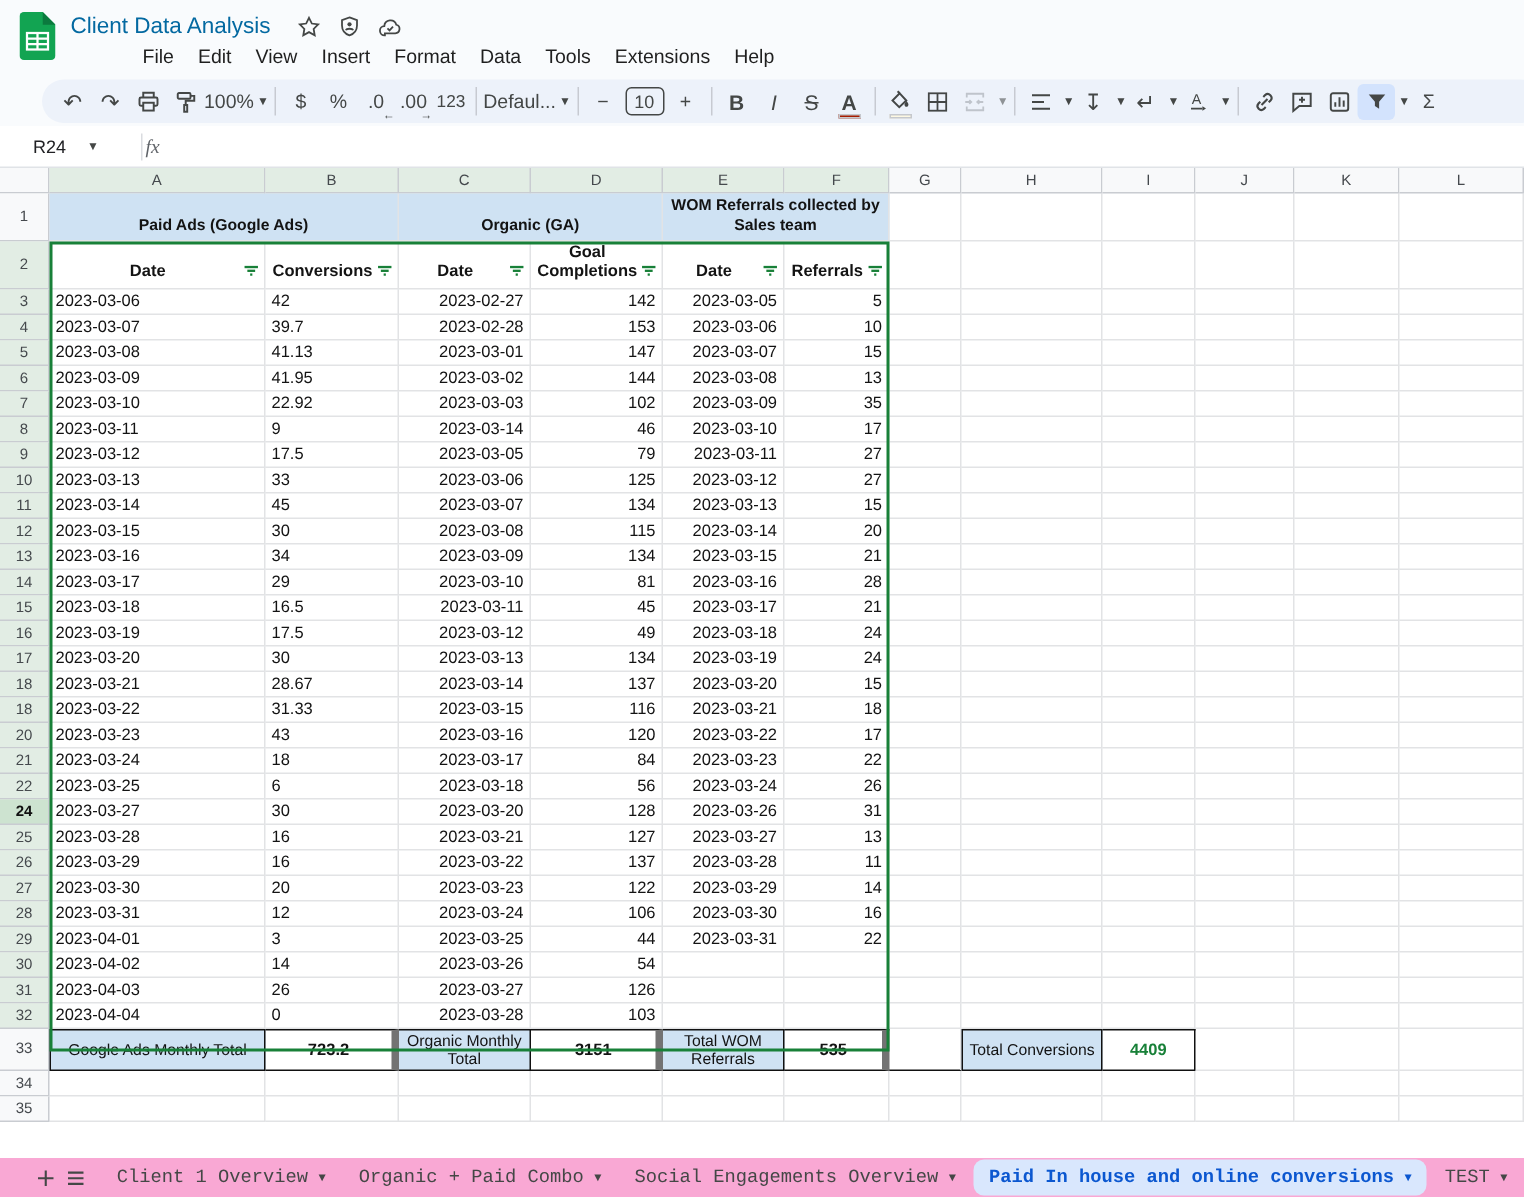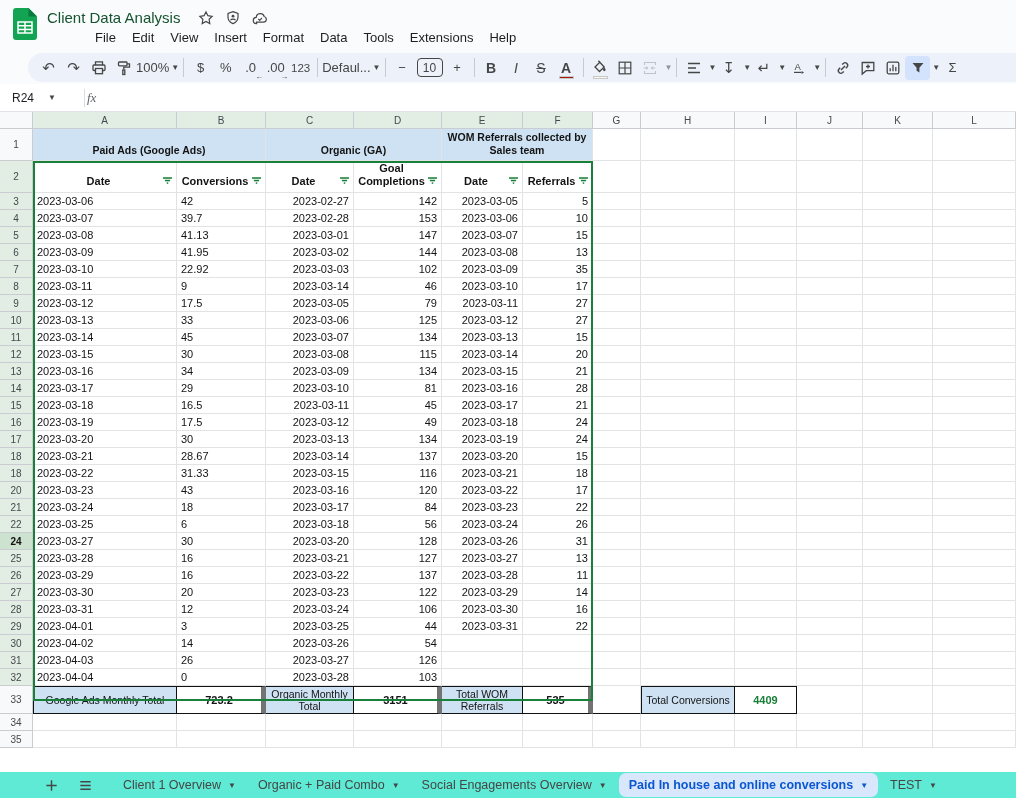--- a/index.html
+++ b/index.html
@@ -4,21 +4,21 @@
 <style>
   * { box-sizing: border-box; margin: 0; padding: 0; }
   html,body { width:1016px; height:798px; overflow:hidden; }
   body { font-family:"Liberation Sans","DejaVu Sans",sans-serif; background:#ffffff; position:relative; color:#1f1f1f; }
   svg { display:block; }
 
   
   .topbar { position:absolute; left:0; top:0; width:1016px; height:50px; background:#f9fbfd; }
   .logo { position:absolute; left:13px; top:8px; width:24px; height:33px; cursor:pointer; }
   .title-row { position:absolute; left:47px; top:7px; height:21px; display:flex; align-items:center; }
-  .doc-title { font-size:15px; color:#14532d; white-space:nowrap; }
+  .doc-title { font-size:15px; color:#0369a1; white-space:nowrap; }
   .title-icons { display:flex; align-items:center; gap:11px; margin-left:18px; }
   .title-icons .ticon { width:16px; height:16px; }
   .menu-row { position:absolute; left:39px; top:27px; height:20px; display:flex; align-items:center;margin-left:48px; }
   .menu-item { font-size:13px; color:#1f1f1f; padding:2px 8px; border-radius:4px; cursor:pointer; }
 
   
   .toolbar-row { position:absolute; left:0; top:50px; width:1016px; height:34px; background:#f9fbfd; }
   .toolbar-pill { position:absolute; left:28px; right:-12px; top:3px; height:29px; background:#edf2fa; border-radius:15px; display:flex; align-items:center; padding:0 8px; }
   .tb-item { height:24px; min-width:25px; display:flex; align-items:center; justify-content:center; border-radius:4px; color:#444746; font-size:13px; position:relative; cursor:pointer; flex:0 0 auto; }
   .tb-item svg { width:16px; height:16px; }
@@ -30,21 +30,21 @@
   .tb-strike { text-decoration:line-through; font-size:14px; }
   .tb-boxed { border:1.3px solid #444746; border-radius:4px; width:26px; height:19px; min-width:26px; font-size:12px; margin:0 2px; }
   .tb-colorbar { position:absolute; left:5px; right:5px; bottom:1px; height:3px; border:0.5px solid #c5c8cd; }
   .tb-active { background:#d3e3fd; }
   .tb-disabled { opacity:.55; }
   .tb-sub { position:absolute; right:0px; bottom:-1px; font-size:8px; }
   .tb-label-sm { font-size:11.5px; }
 
   
   .formula-bar { position:absolute; left:0; top:84px; width:1016px; height:28px; background:#ffffff; border-bottom:1px solid #e0e3e7; display:flex; align-items:center; }
-  .name-box { display:flex; align-items:center; margin-left:12px; width:66px; cursor:pointer; }
+  .name-box { display:flex; align-items:center; margin-left:22px; width:66px; cursor:pointer; }
   .name-box-text { font-size:12px; color:#202124; }
   .name-caret { font-size:8px; color:#444746; margin-left:14px; }
   .fb-div { width:1px; height:18px; background:#dadce0; margin-left:6px; }
   .fx { font-family:"Liberation Serif",serif; font-style:italic; font-size:13px; color:#5f6368; margin-left:2px; }
 
   
   .grid { position:absolute; left:0; top:112px; width:1016px; height:660px; background:#ffffff; overflow:hidden; }
   table.sheet { border-collapse:separate; border-spacing:0; table-layout:fixed; width:1016px; }
   .sheet th, .sheet td { overflow:hidden; white-space:nowrap; font-weight:400; }
   .sheet td { border-right:1px solid #e2e3e5; border-bottom:1px solid #e2e3e5; font-size:11px; color:#131313; padding:0 4px; }
@@ -59,21 +59,21 @@
   td.al { text-align:left; } td.ar { text-align:right; }
   td.t-blue { background:#cfe2f3; text-align:center; vertical-align:middle; white-space:normal; font-size:10.5px; line-height:12px; border-top:1px solid #111; border-bottom:1px solid #111; border-right:1px solid #111; }
   td.t-val { font-weight:700; text-align:center; vertical-align:middle; border-top:1px solid #111; border-bottom:1px solid #111; border-right:5px solid #737373; }
   td.t-first { border-left:1px solid #111; }
   td.t-spacer { border-bottom:1px solid #111; }
   td.t-hblue { border-left:1px solid #111; }
   td.t-green { color:#188038; font-weight:700; text-align:center; vertical-align:middle; border-top:1px solid #111; border-bottom:1px solid #111; border-right:1px solid #111; }
   .filter-range-border { position:absolute; left:33px; top:49px; width:560px; height:540px; border:2px solid #188038; pointer-events:none; }
 
   
-  .tabbar { position:absolute; left:0; bottom:0; width:1016px; height:26px; background:#5eead4; display:flex; align-items:center; }
+  .tabbar { position:absolute; left:0; bottom:0; width:1016px; height:26px; background:#f9a8d4; display:flex; align-items:center;font-family:Liberation Mono, monospace; }
   .tabbar-btn { width:26px; height:22px; display:flex; align-items:center; justify-content:center; border-radius:50%; cursor:pointer; }
   .tabbar-btn svg { width:15px; height:15px; }
   .tab { height:24px; display:flex; align-items:center; padding:0 10px; margin:0 1px; border-radius:7px; cursor:pointer; }
   .tab-label { font-size:12.5px; color:#444746; font-weight:500; white-space:nowrap; }
   .tab-caret { font-size:8px; color:#444746; margin-left:7px; }
   .tab.active { background:#d9e7fd; }
   .tab.active .tab-label, .tab.active .tab-caret { color:#0b57d0; font-weight:700; }
 </style>
 </head>
 <body>

